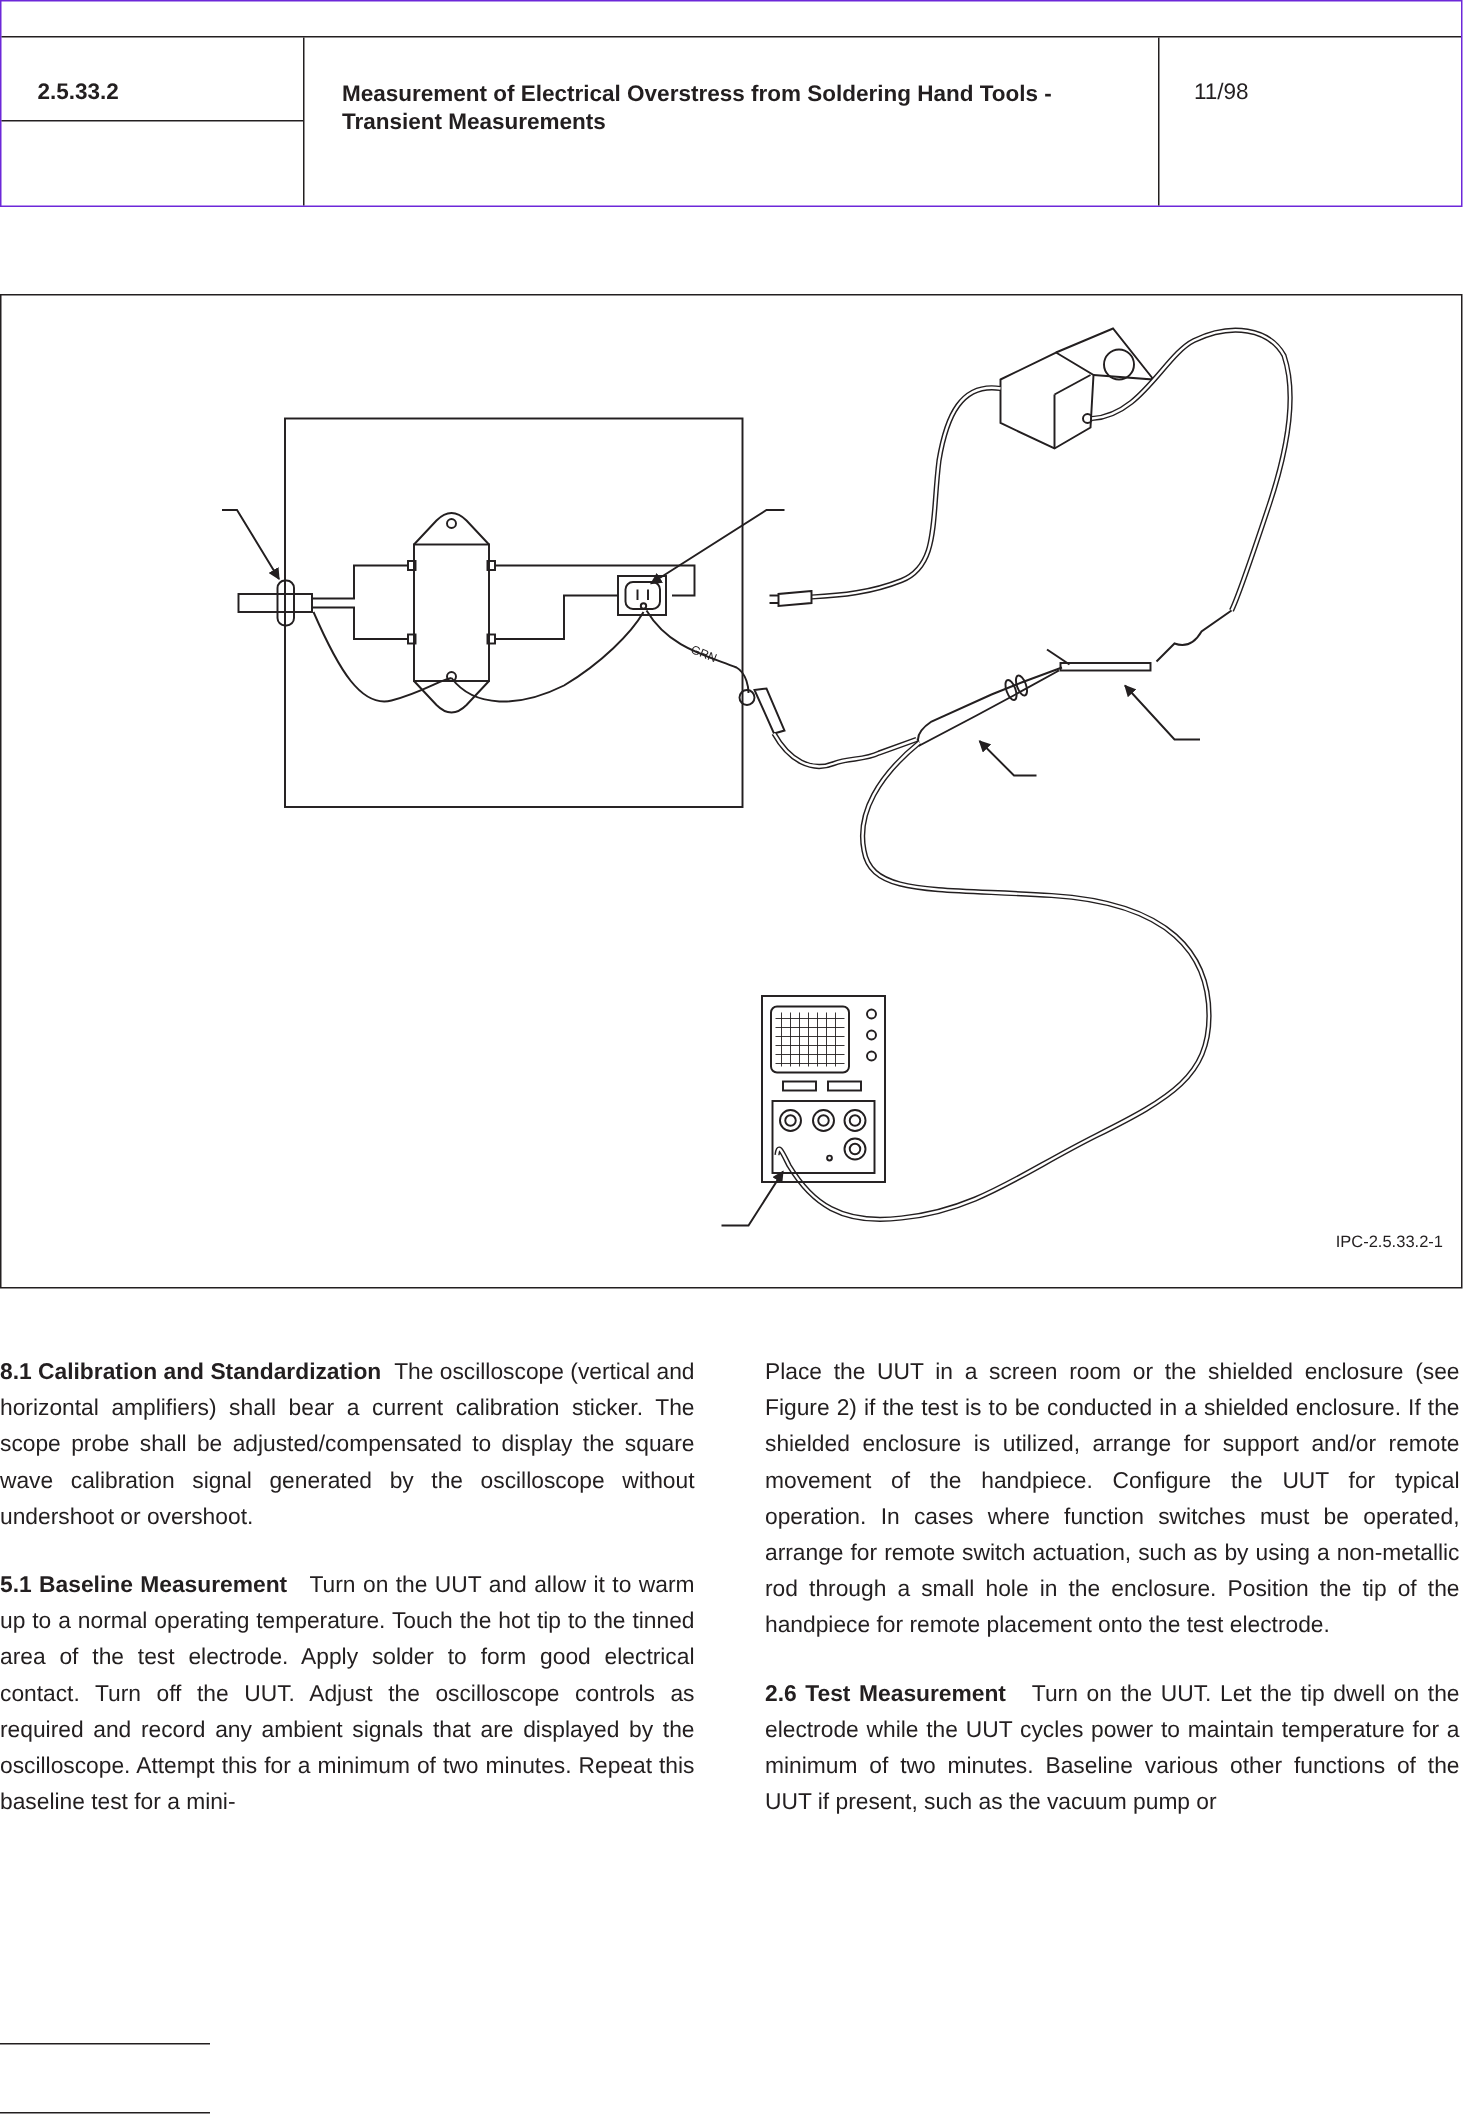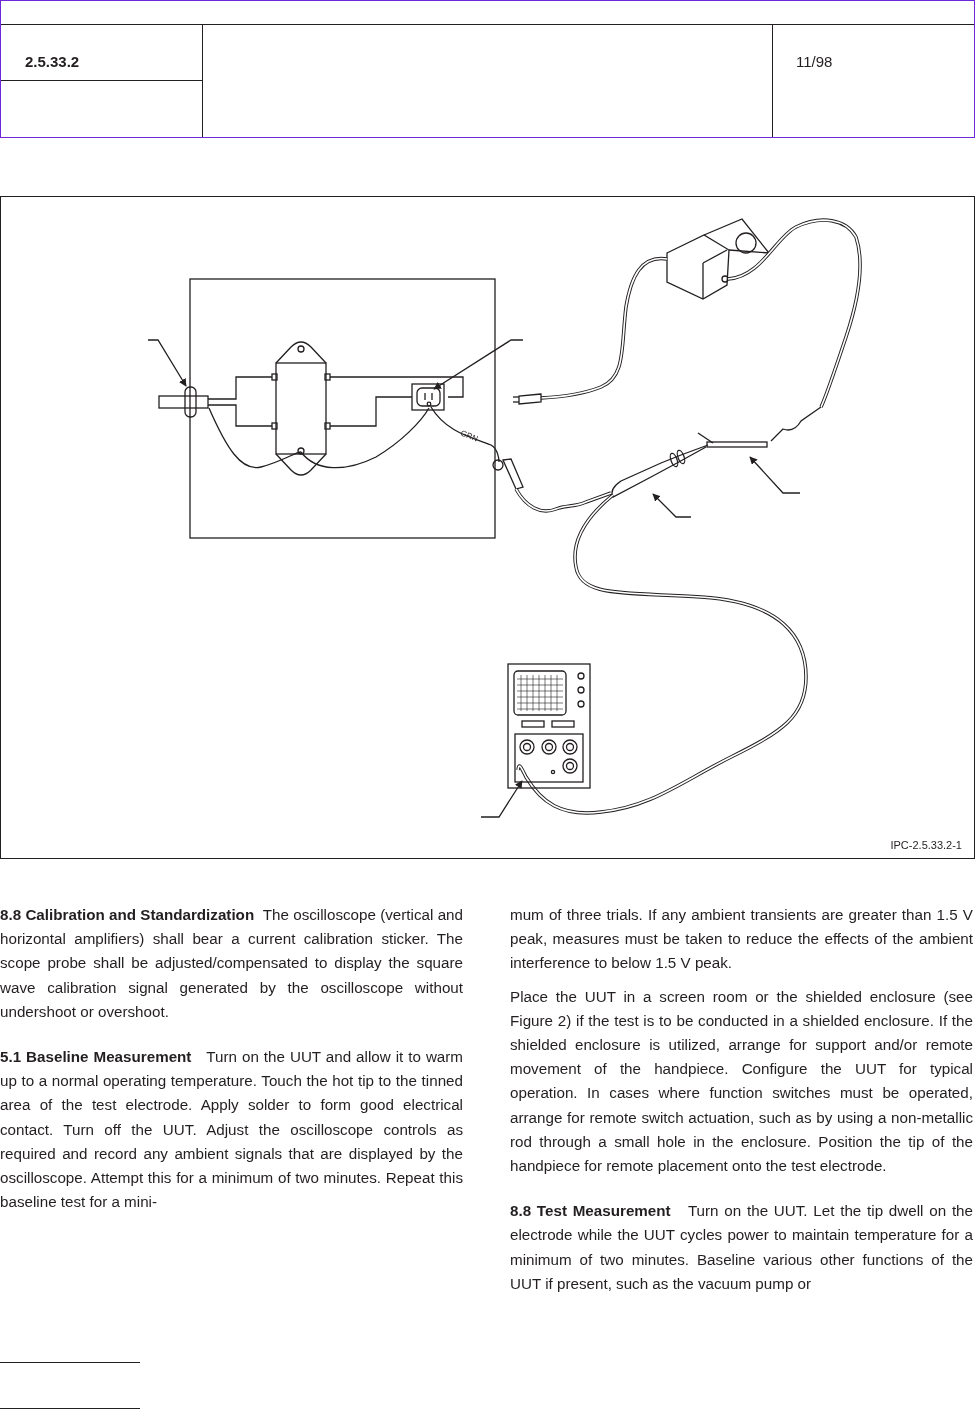--- a/index.html
+++ b/index.html
@@ -7,40 +7,41 @@
   .hdr { position: absolute; left: 0; top: 0; width: 973px; height: 136px; border: 1px solid #6d28d9; }
   .hdr .topband { position: absolute; left: 0; top: 0; width: 973px; height: 23px; border-bottom: 1px solid #231f20; }
   .hdr .c1 { position: absolute; left: 0; top: 24px; width: 201px; height: 112px; border-right: 1px solid #231f20; }
   .hdr .c1 .split { position: absolute; left: 0; top: 55px; width: 201px; height: 0; border-top: 1px solid #231f20; }
   .hdr .c3 { position: absolute; left: 771px; top: 24px; width: 202px; height: 112px; border-left: 1px solid #231f20; }
   .hdr .num { position: absolute; left: 24px; top: 52px; font-weight: bold; font-size: 15px; }
   .hdr .title { position: absolute; left: 227px; top: 52px; width: 520px; font-weight: bold; font-size: 15px; line-height: 19px; }
   .hdr .date { position: absolute; left: 795px; top: 52px; font-weight: normal; font-size: 15px; }
   .fig { position: absolute; left: 0; top: 196px; width: 973px; height: 661px; border: 1px solid #231f20; }
   .fig svg { position: absolute; left: 0; top: 0; }
-  .fig .figid { position: absolute; right: 12px; bottom: 7px; font-size: 11px; color: #231f20; }
+  .fig .figid { position: absolute; right: 12px; bottom: 24px; font-size: 11px; color: #231f20; }
   .col { position: absolute; top: 903px; width: 463px; font-size: 15.2px; line-height: 24.2px; text-align: justify; }
   .col.left { left: 0; }
   .col.right { left: 510px; }
   .col p { margin: 0 0 21px 0; }
   .col p.tight { margin-bottom: 9px; }
   .col b { font-weight: bold; }
   .head-only { font-weight: bold; }
   .fnline { position: absolute; left: 0; width: 140px; height: 0; border-top: 1px solid #231f20; }
 </style>
 </head>
 <body>
 
 <div class="hdr">
   <div class="topband"></div>
   <div class="c1">
       <div class="split"></div>
     </div>
   <div class="c3"></div>
   <div class="num">2.5.33.2</div>
+  <div class="title">Measurement of Electrical Overstress from Soldering Hand Tools - Transient Measurements</div>
   <div class="date">11/98</div>
 </div>
 
 <div class="fig">
   <svg width="973" height="661" viewBox="0 0 973 661" fill="none" stroke="#231f20" stroke-width="1.3">
 
     <rect x="189" y="82" width="305" height="259"></rect>
 
     <rect x="158" y="199" width="49" height="12"></rect>
     <rect x="184" y="190" width="11" height="30" rx="5"></rect>
@@ -156,24 +157,23 @@
     <path d="M147 143 H157 L185 189" marker-end="url(#ah)"></path>
     <path d="M522 143 H510 L433 192" marker-end="url(#ah)"></path>
     <path d="M799 296 H782 L749 260" marker-end="url(#ah)"></path>
     <path d="M690 320 H675 L652 297" marker-end="url(#ah)"></path>
     <path d="M480 620 H498 L521 584" marker-end="url(#ah)"></path>
   </svg>
   <div class="figid">IPC-2.5.33.2-1</div>
 </div>
 
 <div class="col left">
-  <p><b>8.8 Calibration and Standardization</b>&nbsp;&nbsp;<span>The oscilloscope (vertical and horizontal amplifiers) shall bear a current calibration sticker. The scope probe shall be adjusted/compensated to display the square wave calibration signal generated by the oscilloscope without undershoot or overshoot.</span></p>
+  <p><b>8.1 Calibration and Standardization</b>&nbsp;&nbsp;<span>The oscilloscope (vertical and horizontal amplifiers) shall bear a current calibration sticker. The scope probe shall be adjusted/compensated to display the square wave calibration signal generated by the oscilloscope without undershoot or overshoot.</span></p>
   <p><b>5.1 Baseline Measurement</b>&nbsp;&nbsp;&nbsp;<span>Turn on the UUT and allow it to warm up to a normal operating temperature. Touch the hot tip to the tinned area of the test electrode. Apply solder to form good electrical contact. Turn off the UUT. Adjust the oscilloscope controls as required and record any ambient signals that are displayed by the oscilloscope. Attempt this for a minimum of two minutes. Repeat this baseline test for a mini-</span></p>
 </div>
 
 <div class="col right">
-  <p class="tight">mum of three trials. If any ambient transients are greater than 1.5 V peak, measures must be taken to reduce the effects of the ambient interference to below 1.5 V peak.</p>
   <p>Place the UUT in a screen room or the shielded enclosure (see Figure 2) if the test is to be conducted in a shielded enclosure. If the shielded enclosure is utilized, arrange for support and/or remote movement of the handpiece. Configure the UUT for typical operation. In cases where function switches must be operated, arrange for remote switch actuation, such as by using a non-metallic rod through a small hole in the enclosure. Position the tip of the handpiece for remote placement onto the test electrode.</p>
-  <p><b>8.8 Test Measurement</b>&nbsp;&nbsp;&nbsp;<span>Turn on the UUT. Let the tip dwell on the electrode while the UUT cycles power to maintain temperature for a minimum of two minutes. Baseline various other functions of the UUT if present, such as the vacuum pump or</span></p>
+  <p><b>2.6 Test Measurement</b>&nbsp;&nbsp;&nbsp;<span>Turn on the UUT. Let the tip dwell on the electrode while the UUT cycles power to maintain temperature for a minimum of two minutes. Baseline various other functions of the UUT if present, such as the vacuum pump or</span></p>
 </div>
 
 <div class="fnline" style="top:1362px;"></div>
 <div class="fnline" style="top:1408px;"></div>
 
 </body></html>

